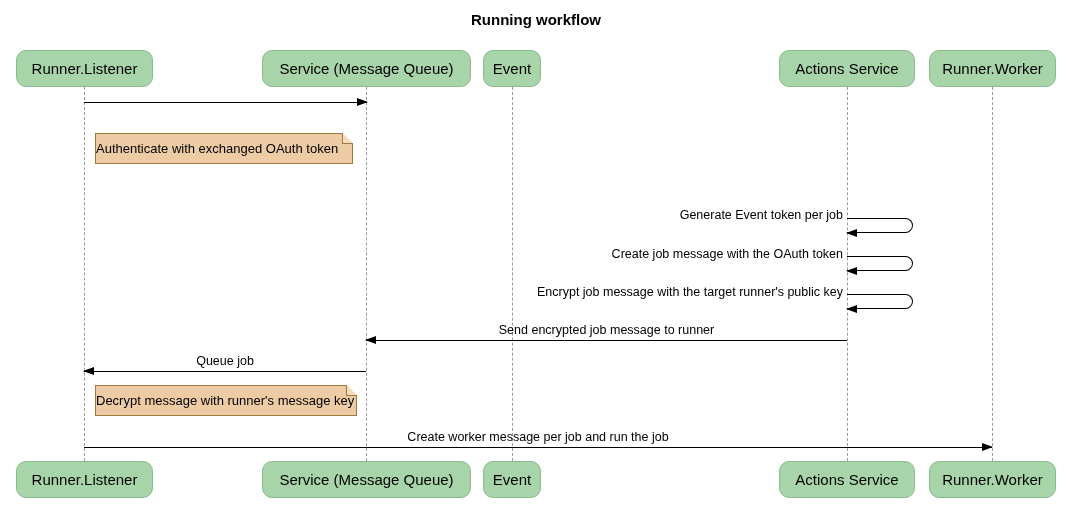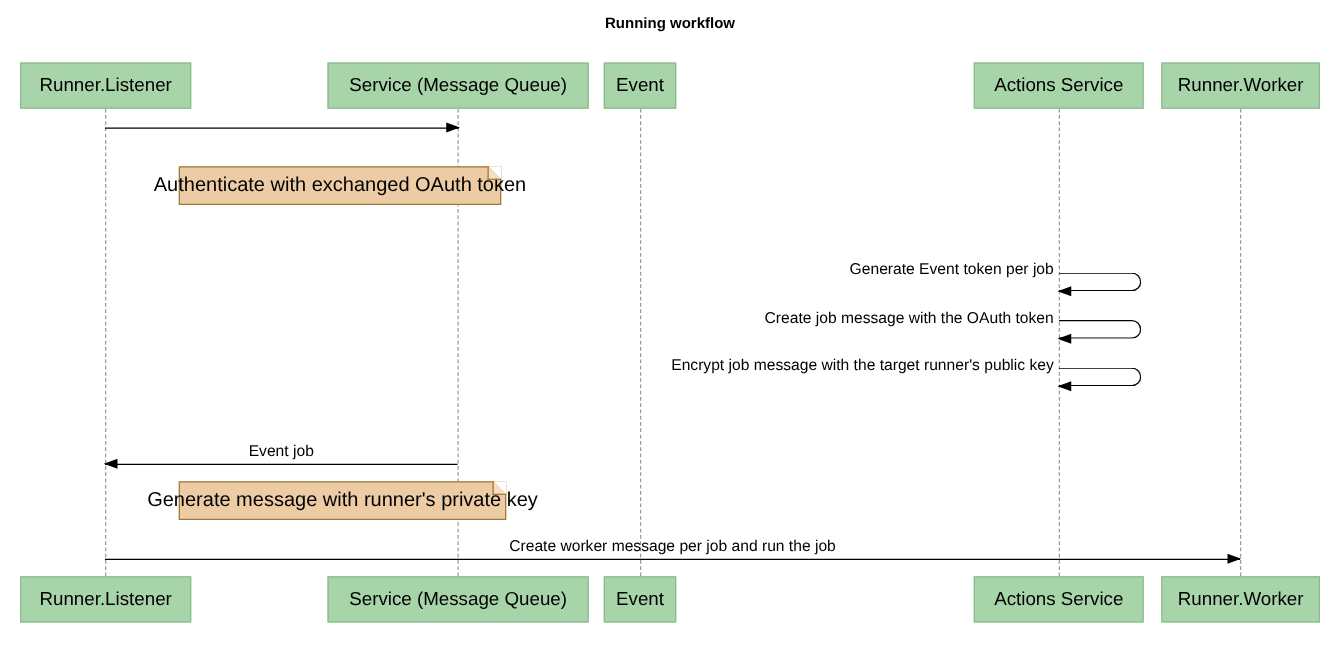--- a/index.html
+++ b/index.html
@@ -11,33 +11,33 @@
     background: var(--background, #ffffff);
     font-family: "Liberation Sans", sans-serif;
     color: var(--text, #000000);
     overflow: hidden;
   }
   .title {
     position: absolute;
     top: 11px; left: 0; width: 100%;
     text-align: center;
     font-weight: bold;
-    font-size: 12px;
+    font-size: 15px;
   }
   .lifeline {
     position: absolute;
     top: 87px; height: 374px; width: 0;
     border-left: 1px dashed var(--lifeline, #9b9b9b);
   }
   .actor {
     position: absolute;
     height: 37px;
     background: var(--actor-fill, #a7d4a8);
     border: 1px solid var(--actor-border, #8abc8c);
-    border-radius: 0;
+    border-radius: 10px;
     display: flex; align-items: center; justify-content: center;
     font-size: 15px;
     white-space: nowrap;
   }
   .msg { position: absolute; }
   .msg-label {
     text-align: center;
     font-size: 12.5px;
     line-height: 13px;
     margin-bottom: 3px;
@@ -80,24 +80,23 @@
     content: ""; position: absolute; left: -1px; bottom: -5px;
     width: 0; height: 0;
     border-right: 11px solid var(--arrow, #000000);
     border-top: 4.5px solid transparent;
     border-bottom: 4.5px solid transparent;
   }
   .note {
     position: absolute;
     background: var(--note-fill, #edcba4);
     border: 1px solid var(--note-border, #a0793d);
-    display: flex; align-items: center; justify-content: center;
-    font-size: 16px;
+    display: flex; align-items: center; 
+    font-size: 13px;
     white-space: nowrap;
-    margin-left: 48px;
   }
   .note-fold {
     position: absolute;
     top: -1px; right: -1px;
     width: 11px; height: 11px;
     border-left: 1px solid var(--note-border, #a0793d);
     border-bottom: 1px solid var(--note-border, #a0793d);
     background: linear-gradient(225deg, #ffffff 0%, #ffffff 50%, var(--note-fold, #f4debf) 50%, var(--note-fold, #f4debf) 100%);
   }
 </style>
@@ -142,28 +141,32 @@
 
   <div class="self-label" style="right:229px;top:209px">Generate Event token per job</div>
   <div class="loop" style="left:847px;top:218px"></div>
 
   <div class="self-label" style="right:229px;top:248px">Create job message with the OAuth token</div>
   <div class="loop" style="left:847px;top:256px"></div>
 
   <div class="self-label" style="right:229px;top:286px">Encrypt job message with the target runner's public key</div>
   <div class="loop" style="left:847px;top:294px"></div>
 
+  <div class="msg" style="left:366px;top:324px;width:481px">
+    <div class="msg-label">Send encrypted job message to runner</div>
+    <div class="msg-line arrow-left"></div>
+  </div>
 
   <div class="msg" style="left:84px;top:355px;width:282px">
-    <div class="msg-label">Event job</div>
+    <div class="msg-label">Queue job</div>
     <div class="msg-line arrow-left"></div>
   </div>
 
   <div class="note" style="left:95px;top:385px;width:262px;height:31px">
-    <span>Generate message with runner's private key</span>
+    <span>Decrypt message with runner's message key</span>
     <span class="note-fold"></span>
   </div>
 
   <div class="msg" style="left:84px;top:431px;width:908px">
     <div class="msg-label">Create worker message per job and run the job</div>
     <div class="msg-line arrow-right"></div>
   </div>
 
   <div class="actor" style="left:16px;top:461px;width:137px">
       <span>Runner.Listener</span>

